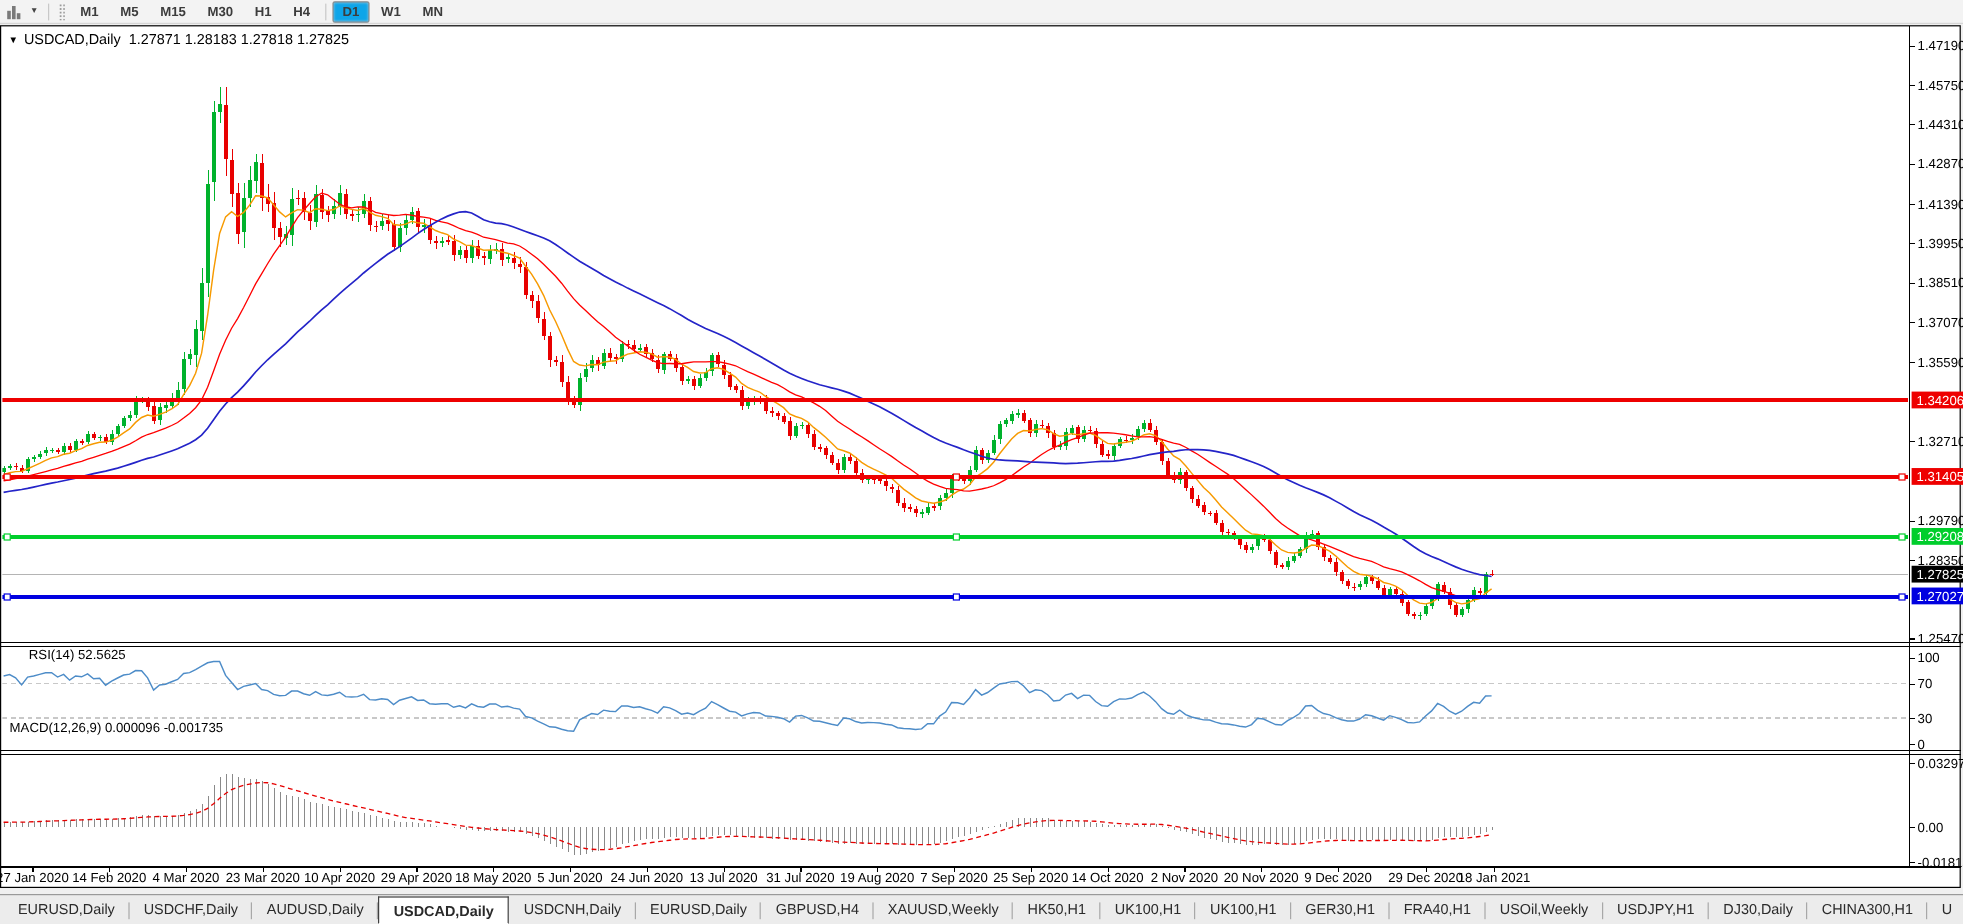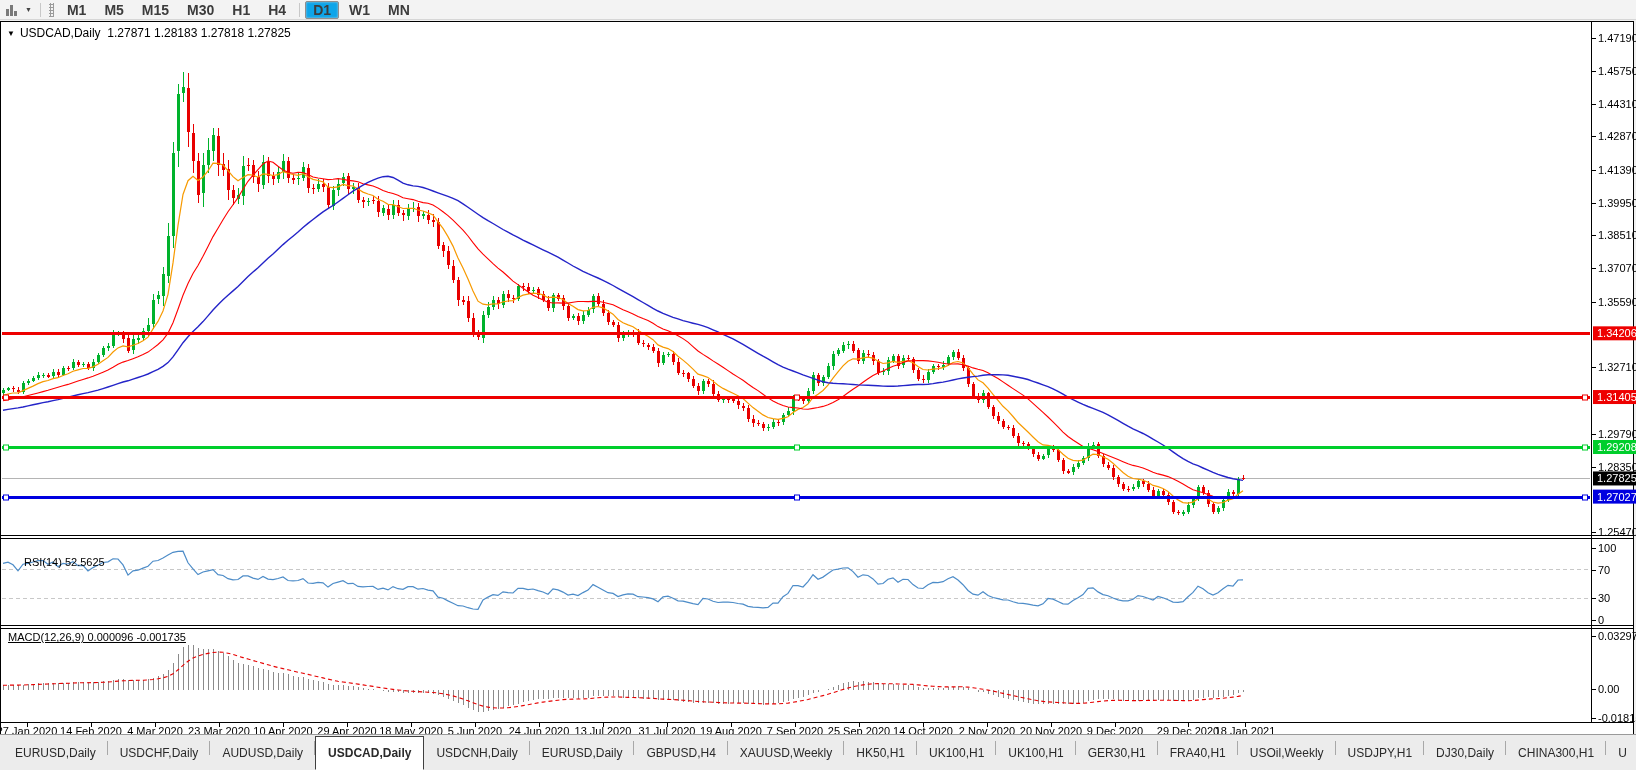--- a/index.html
+++ b/index.html
@@ -6,31 +6,31 @@
     font-family:"Liberation Sans",sans-serif;}
   .screen{position:relative;width:1636px;height:770px;background:#f0f0f0;}
   
   .toolbar{position:absolute;left:0;top:0;width:100%;height:20px;background:#f3f3f3;
     border-bottom:1px solid #d6d6d6;display:flex;align-items:center;gap:2px;padding-left:4px;box-sizing:border-box;}
   .tb-icon{width:18px;height:14px;display:inline-flex;align-items:flex-end;gap:1px;padding:1px 2px;box-sizing:border-box;}
   .tb-icon i{display:block;width:3px;background:#7a7a7a;}
   .tb-caret{font-size:7px;color:#444;margin:0 3px 0 1px;}
   .tb-sep{width:1px;height:14px;background:#c8c8c8;margin:0 3px;}
   .tb-grip{width:5px;height:14px;margin:0 3px;background-image:radial-gradient(#9a9a9a 1px,transparent 1.1px);background-size:3px 3px;}
-  .tb-btn{font-size:14px;font-weight:bold;color:#3c3c3c;padding:1px 7px;border:1px solid transparent;
+  .tb-btn{font-size:11px;font-weight:bold;color:#3c3c3c;padding:1px 7px;border:1px solid transparent;
     border-radius:2px;cursor:default;line-height:14px;}
   .tb-btn.active{background:#0ea5e9;border:1px solid #8f8f8f;box-shadow:inset 0 0 2px #cfcfcf;}
   
   .chartwin{position:absolute;left:0;top:21px;width:1634px;height:719px;background:#ffffff;border:1px solid #000;box-sizing:border-box;}
   #chart-svg{position:absolute;left:0;top:0;width:1636px;height:770px;pointer-events:none;}
   .chart-title{position:absolute;left:7px;top:26px;font-size:12px;font-weight:normal;color:#000;white-space:nowrap;}
   .chart-title .tri{font-size:8px;margin-right:5px;vertical-align:1px;}
   .pane-label{position:absolute;font-size:11px;color:#000;white-space:nowrap;}
   
-  .tabbar{position:absolute;left:0;bottom:0;width:100%;height:36px;background:#ececec;border-top:1px solid #9a9a9a;
+  .tabbar{position:absolute;left:0;bottom:0;width:100%;height:25px;background:#ececec;border-top:1px solid #9a9a9a;
     display:flex;align-items:stretch;box-sizing:border-box;padding-left:3px;}
   .tab{display:flex;align-items:center;padding:0 12px;font-size:12px;color:#2a2a2a;position:relative;white-space:nowrap;cursor:default;}
   .tab .divider{position:absolute;right:0;top:6px;height:14px;width:1px;background:#a8a8a8;}
   .tab.active{background:#ffffff;border:1px solid #3f3f3f;border-bottom:1px solid #fff;font-weight:bold;margin-top:1px;z-index:2;}
   .tab.clipped{max-width:30px;overflow:hidden;}
 </style>
 </head>
 <body>
 
 <div class="screen">
@@ -943,22 +943,22 @@
       <line x1="1188.5" y1="722.5" x2="1188.5" y2="727" stroke="#000" shape-rendering="crispEdges"></line>
       <text x="1188" y="735" fill="#000" font-size="11" font-family="&quot;Liberation Sans&quot;,sans-serif" text-anchor="middle">29 Dec 2020</text>
       <line x1="1245.5" y1="722.5" x2="1245.5" y2="727" stroke="#000" shape-rendering="crispEdges"></line>
       <text x="1245" y="735" fill="#000" font-size="11" font-family="&quot;Liberation Sans&quot;,sans-serif" text-anchor="middle">18 Jan 2021</text>
     </svg>
 
   <div class="chart-title">
     <span class="tri">▼</span><span>USDCAD,Daily</span>&nbsp;&nbsp;<span>1.27871 1.28183 1.27818 1.27825</span>
   </div>
 
-  <div class="pane-label" style="left:8px;top:556px;padding-left:16px;">RSI(14) 52.5625</div>
-  <div class="pane-label" style="left:8px;top:631px;text-decoration:underline;">MACD(12,26,9) 0.000096 -0.001735</div>
+  <div class="pane-label" style="left:8px;top:540px;padding-left:16px;">RSI(14) 52.5625</div>
+  <div class="pane-label" style="left:8px;top:601px;">MACD(12,26,9) 0.000096 -0.001735</div>
 
   <div class="tabbar">
     <div id="tabs" style="display:flex;align-items:stretch;">
         <div class="tab">EURUSD,Daily<span class="divider"></span></div>
         <div class="tab">USDCHF,Daily<span class="divider"></span></div>
         <div class="tab">AUDUSD,Daily<span class="divider"></span></div>
         <div class="tab active">USDCAD,Daily</div>
         <div class="tab">USDCNH,Daily<span class="divider"></span></div>
         <div class="tab">EURUSD,Daily<span class="divider"></span></div>
         <div class="tab">GBPUSD,H4<span class="divider"></span></div>

